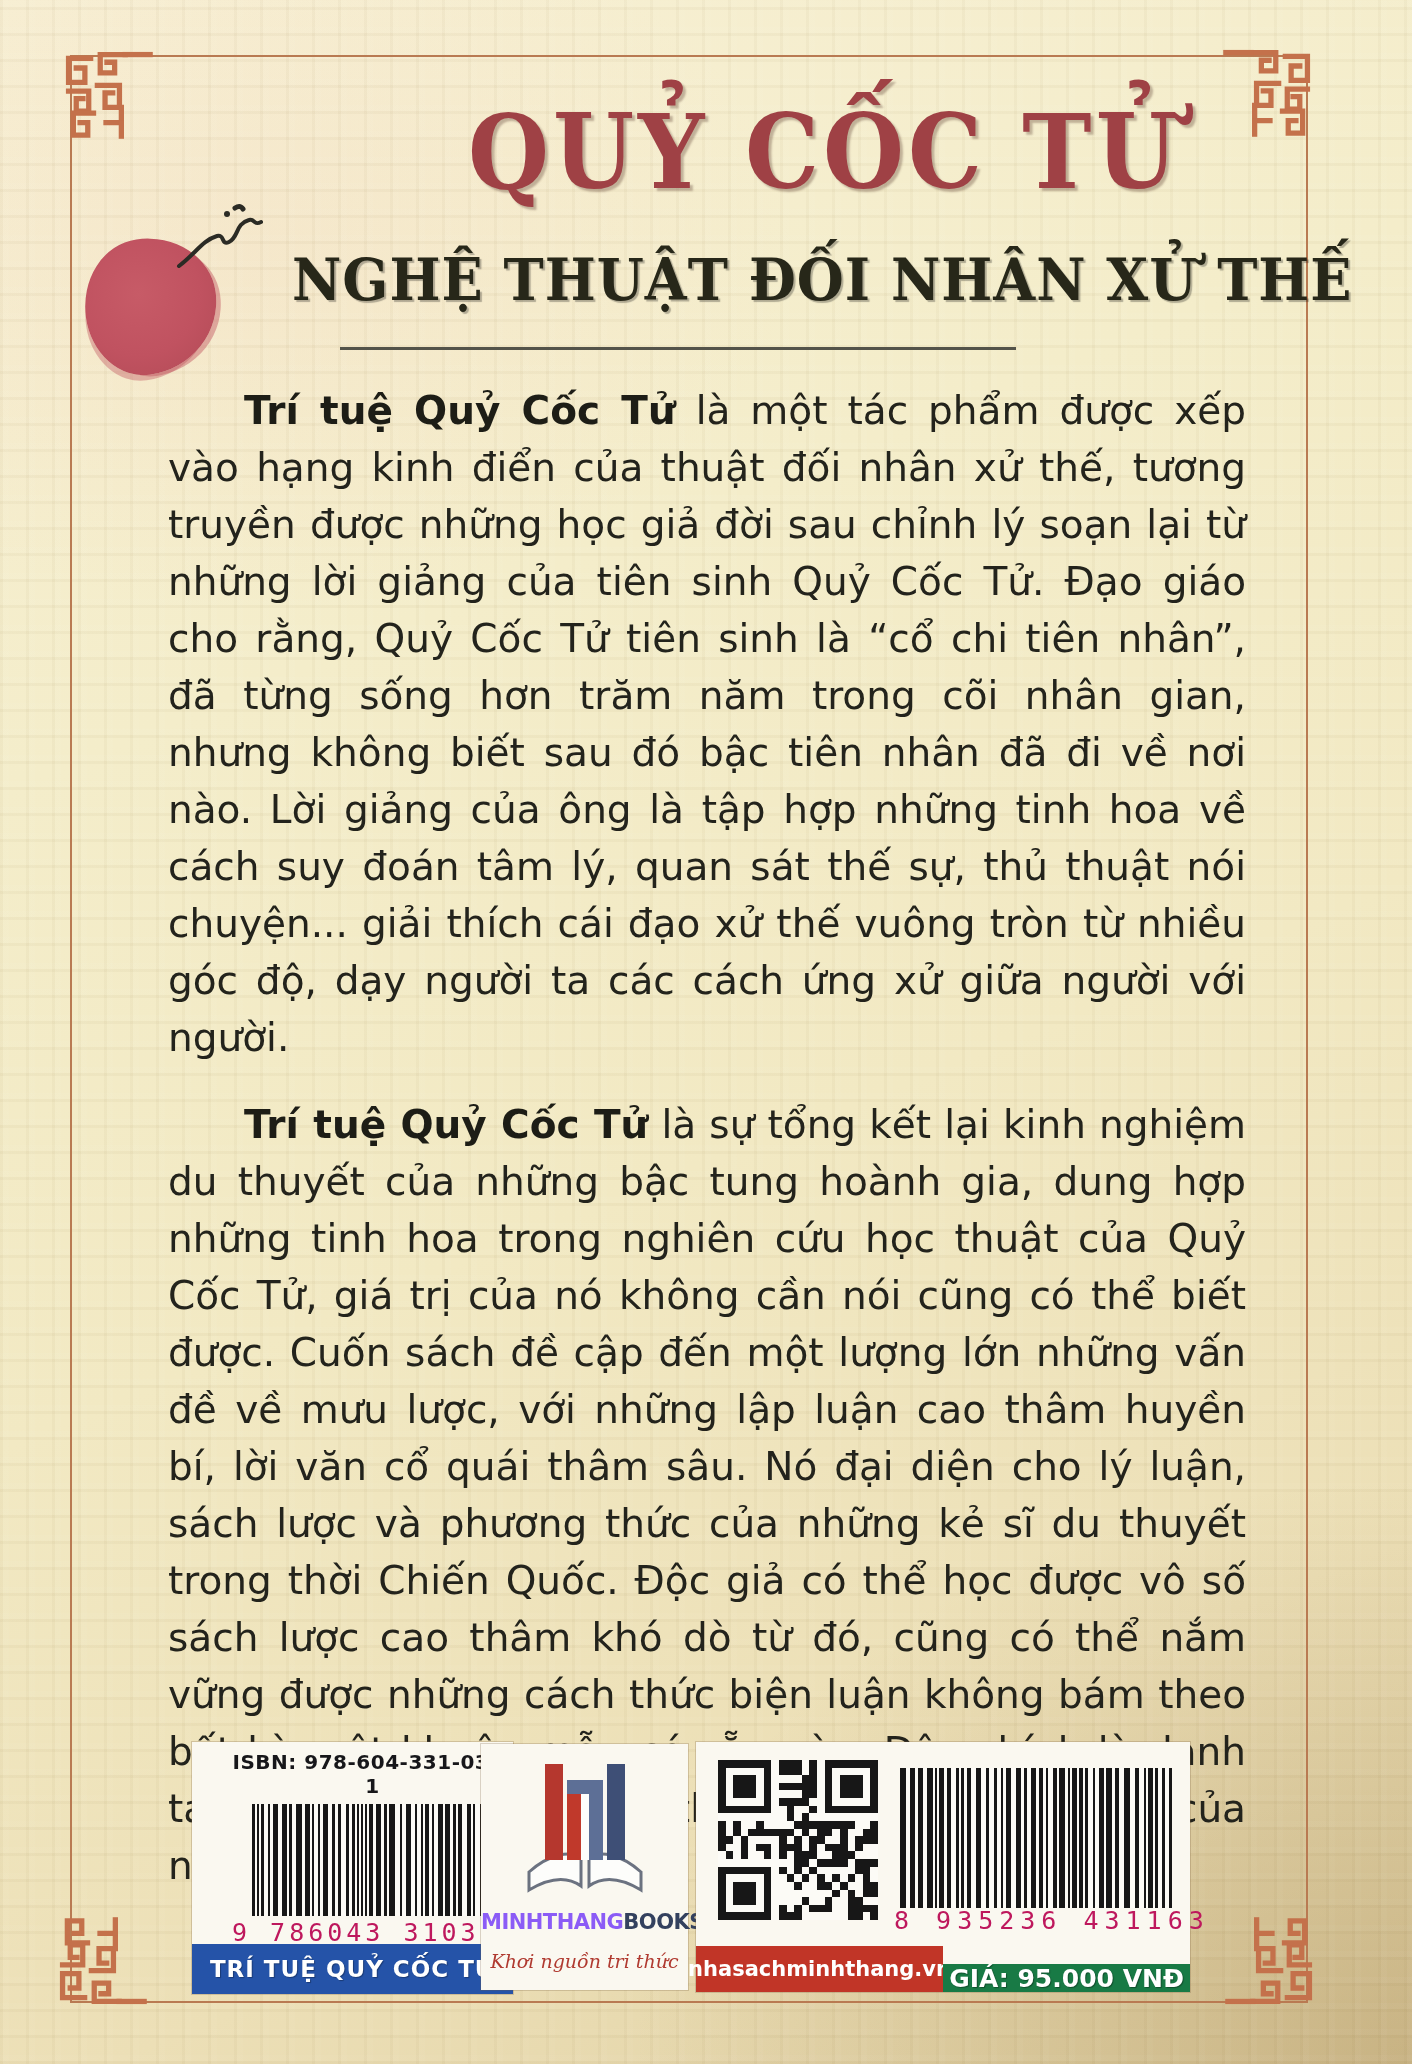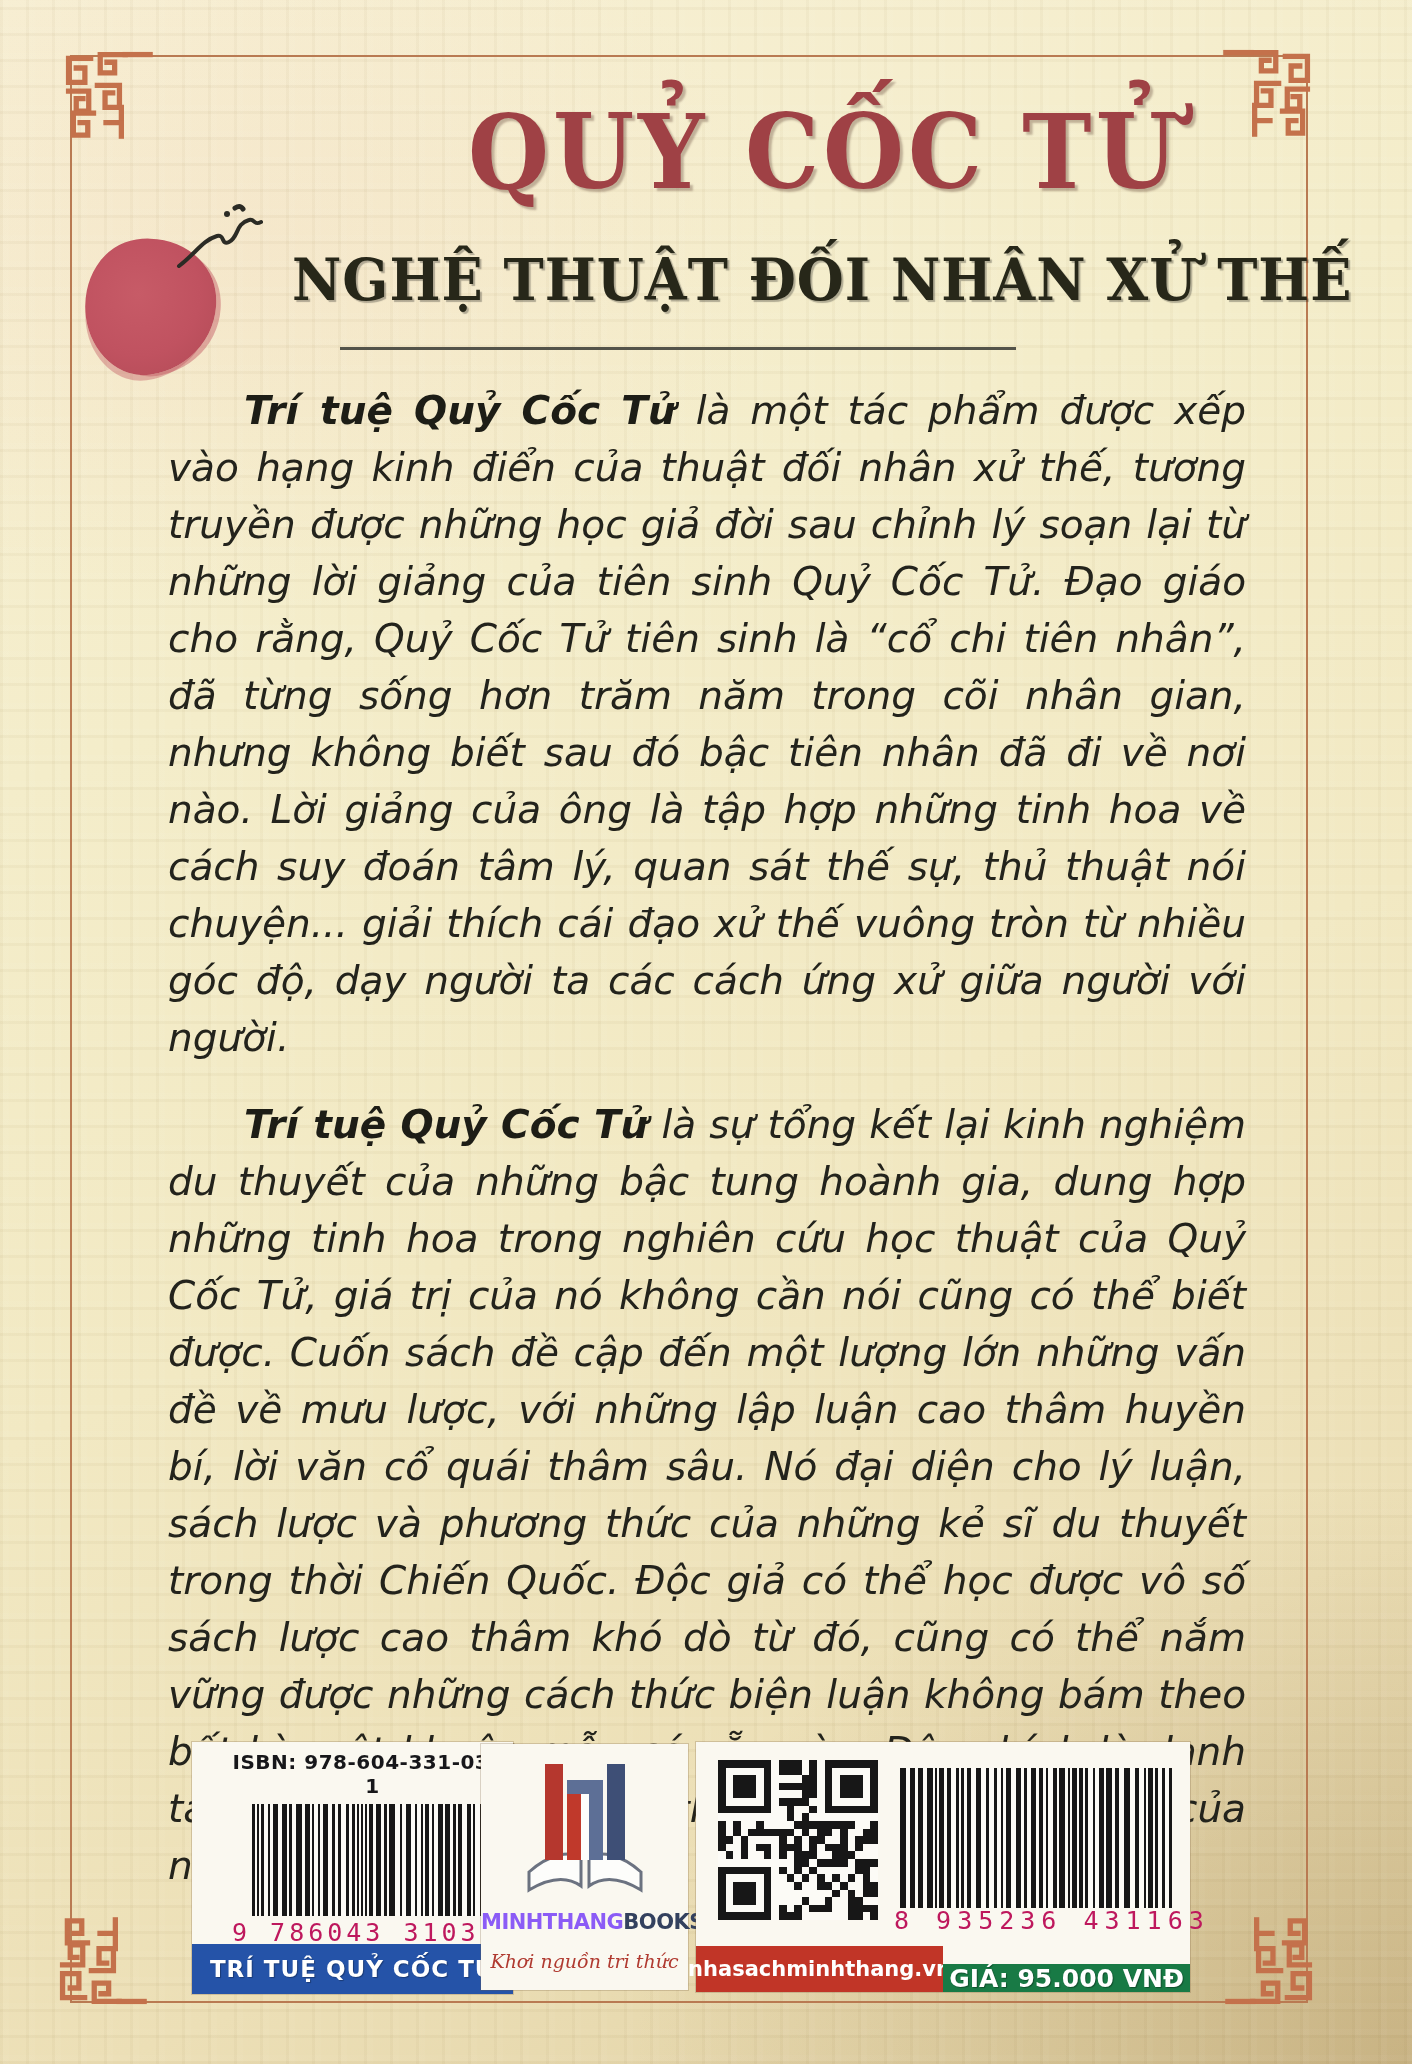--- a/index.html
+++ b/index.html
@@ -52,21 +52,21 @@
   .subtitle{
     position:absolute;left:292px;top:246px;
     font-family:"DejaVu Serif",serif;font-weight:bold;font-size:54px;letter-spacing:1px;
     color:#272719;transform:scaleY(1.06);transform-origin:left top;
     text-shadow:2px 2px 1px rgba(0,0,0,0.28);white-space:nowrap;
   }
   .divider{position:absolute;left:340px;top:347px;width:676px;height:3px;background:#53534a;}
 
   .body-text{
     position:absolute;left:168px;top:382px;width:1078px;
-    font-size:39px;line-height:57px;color:#23231c;text-align:justify;font-style:italic;
+    font-size:39px;line-height:57px;color:#23231c;text-align:justify;
   }
   .body-text p{margin:0 0 30px 0;text-indent:76px;}
   .body-text b{font-weight:bold;color:#1d1d16;}
 
   .label-box{position:absolute;background:#faf8f0;box-shadow:0 0 0 1px rgba(120,90,60,0.25);}
   .isbn-box{left:192px;top:1742px;width:281px;height:252px;padding-left:40px;}
   .isbn-label{font-weight:bold;font-size:20px;color:#17171a;text-align:center;padding-top:8px;letter-spacing:0.5px;}
   .bars{margin:6px auto 0 auto;}
   .isbn-bars{width:241px;height:112px;}
   .digits{font-family:"DejaVu Sans Mono",monospace;font-size:25px;color:#be185d;text-align:center;letter-spacing:4px;white-space:nowrap;}

